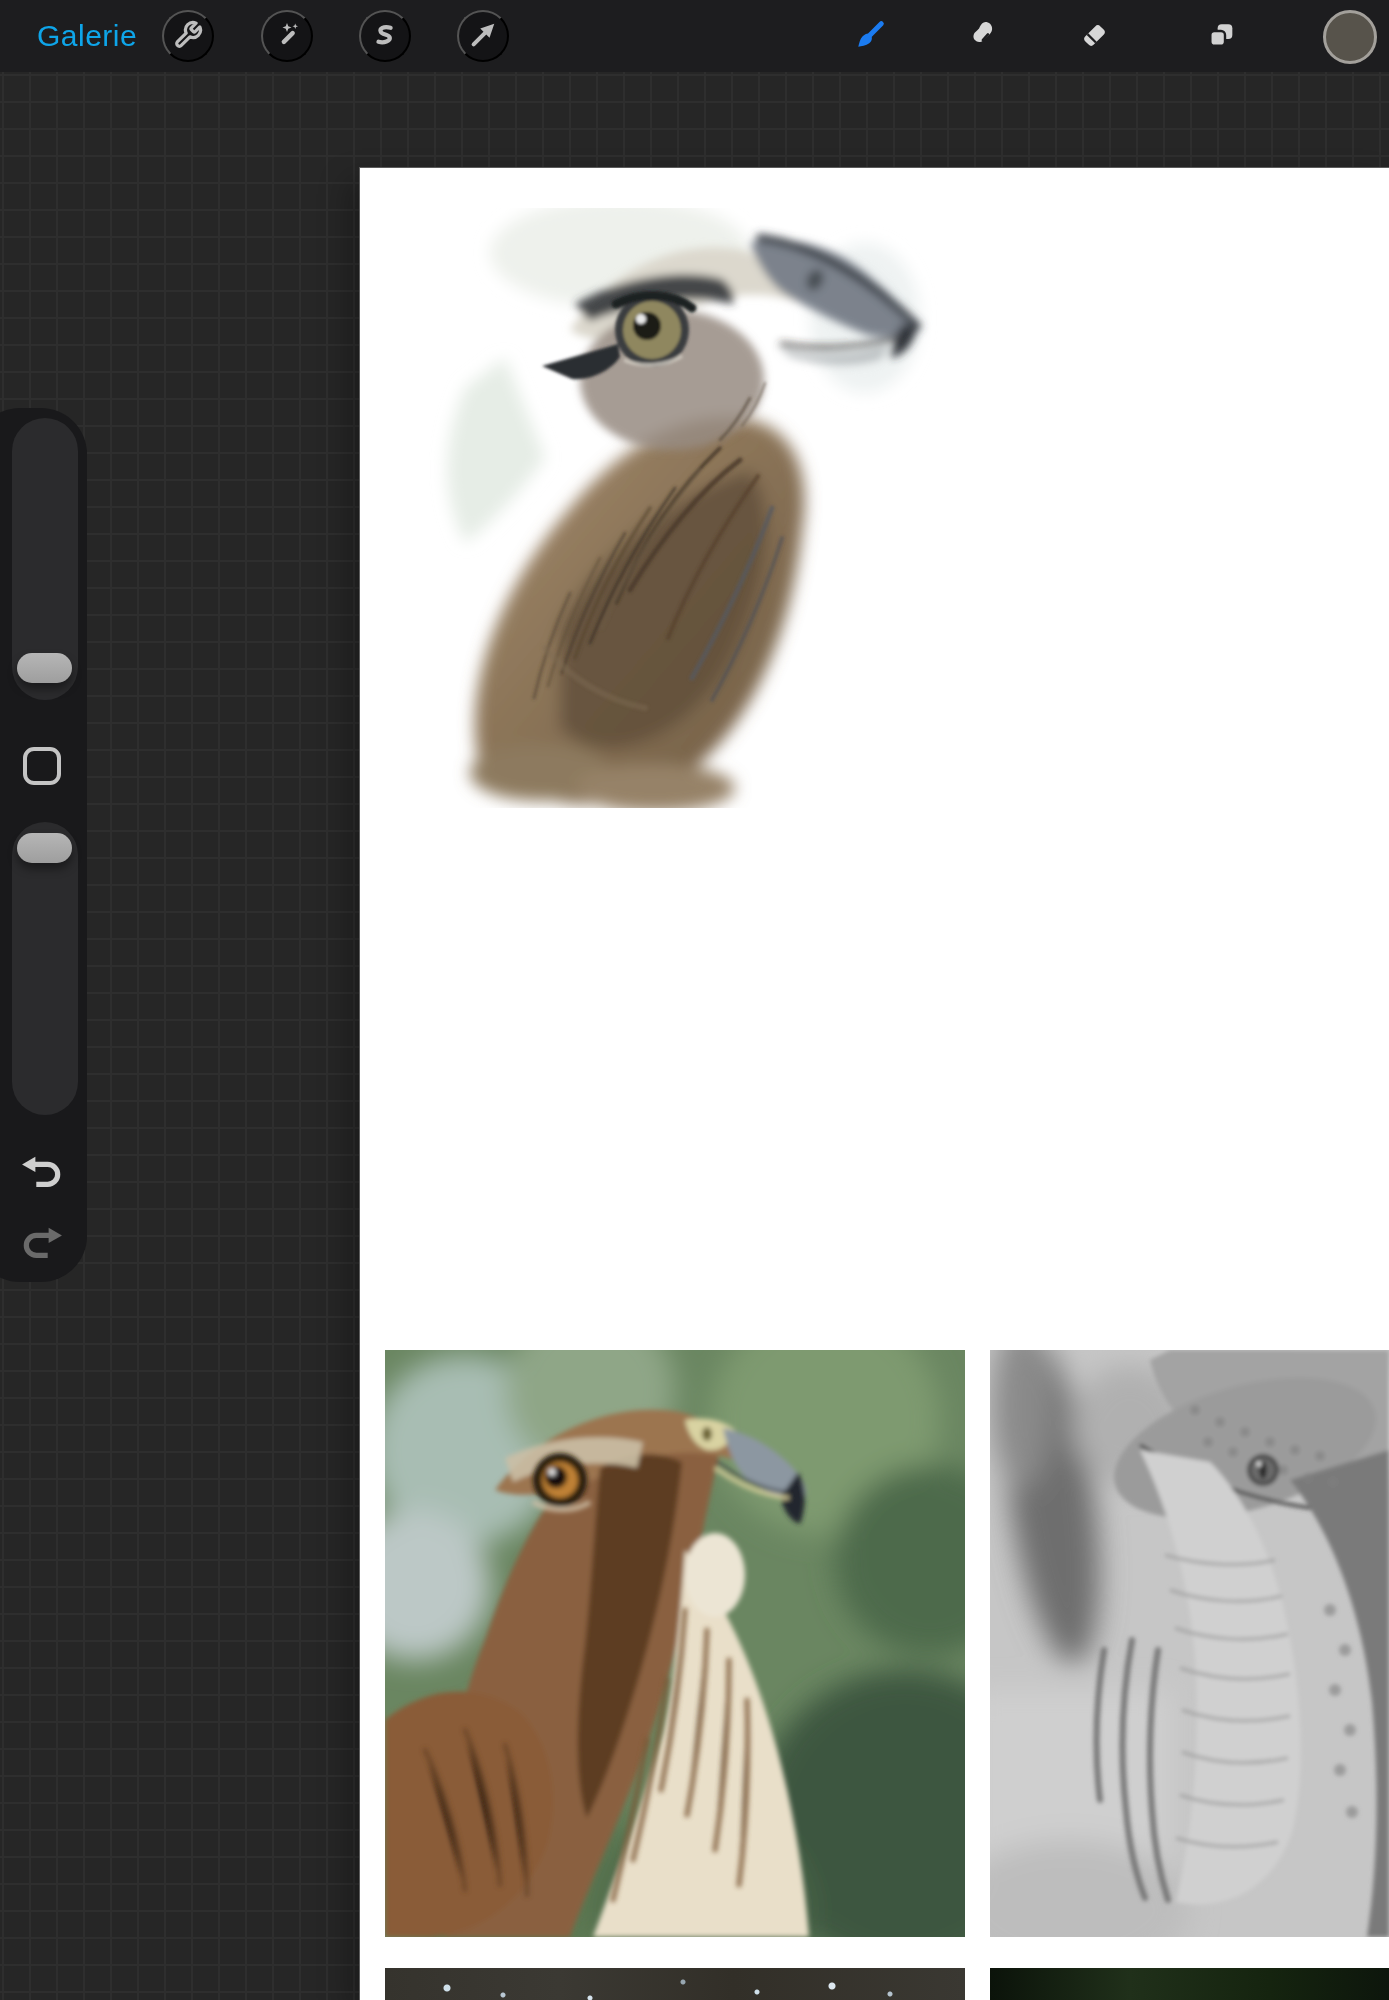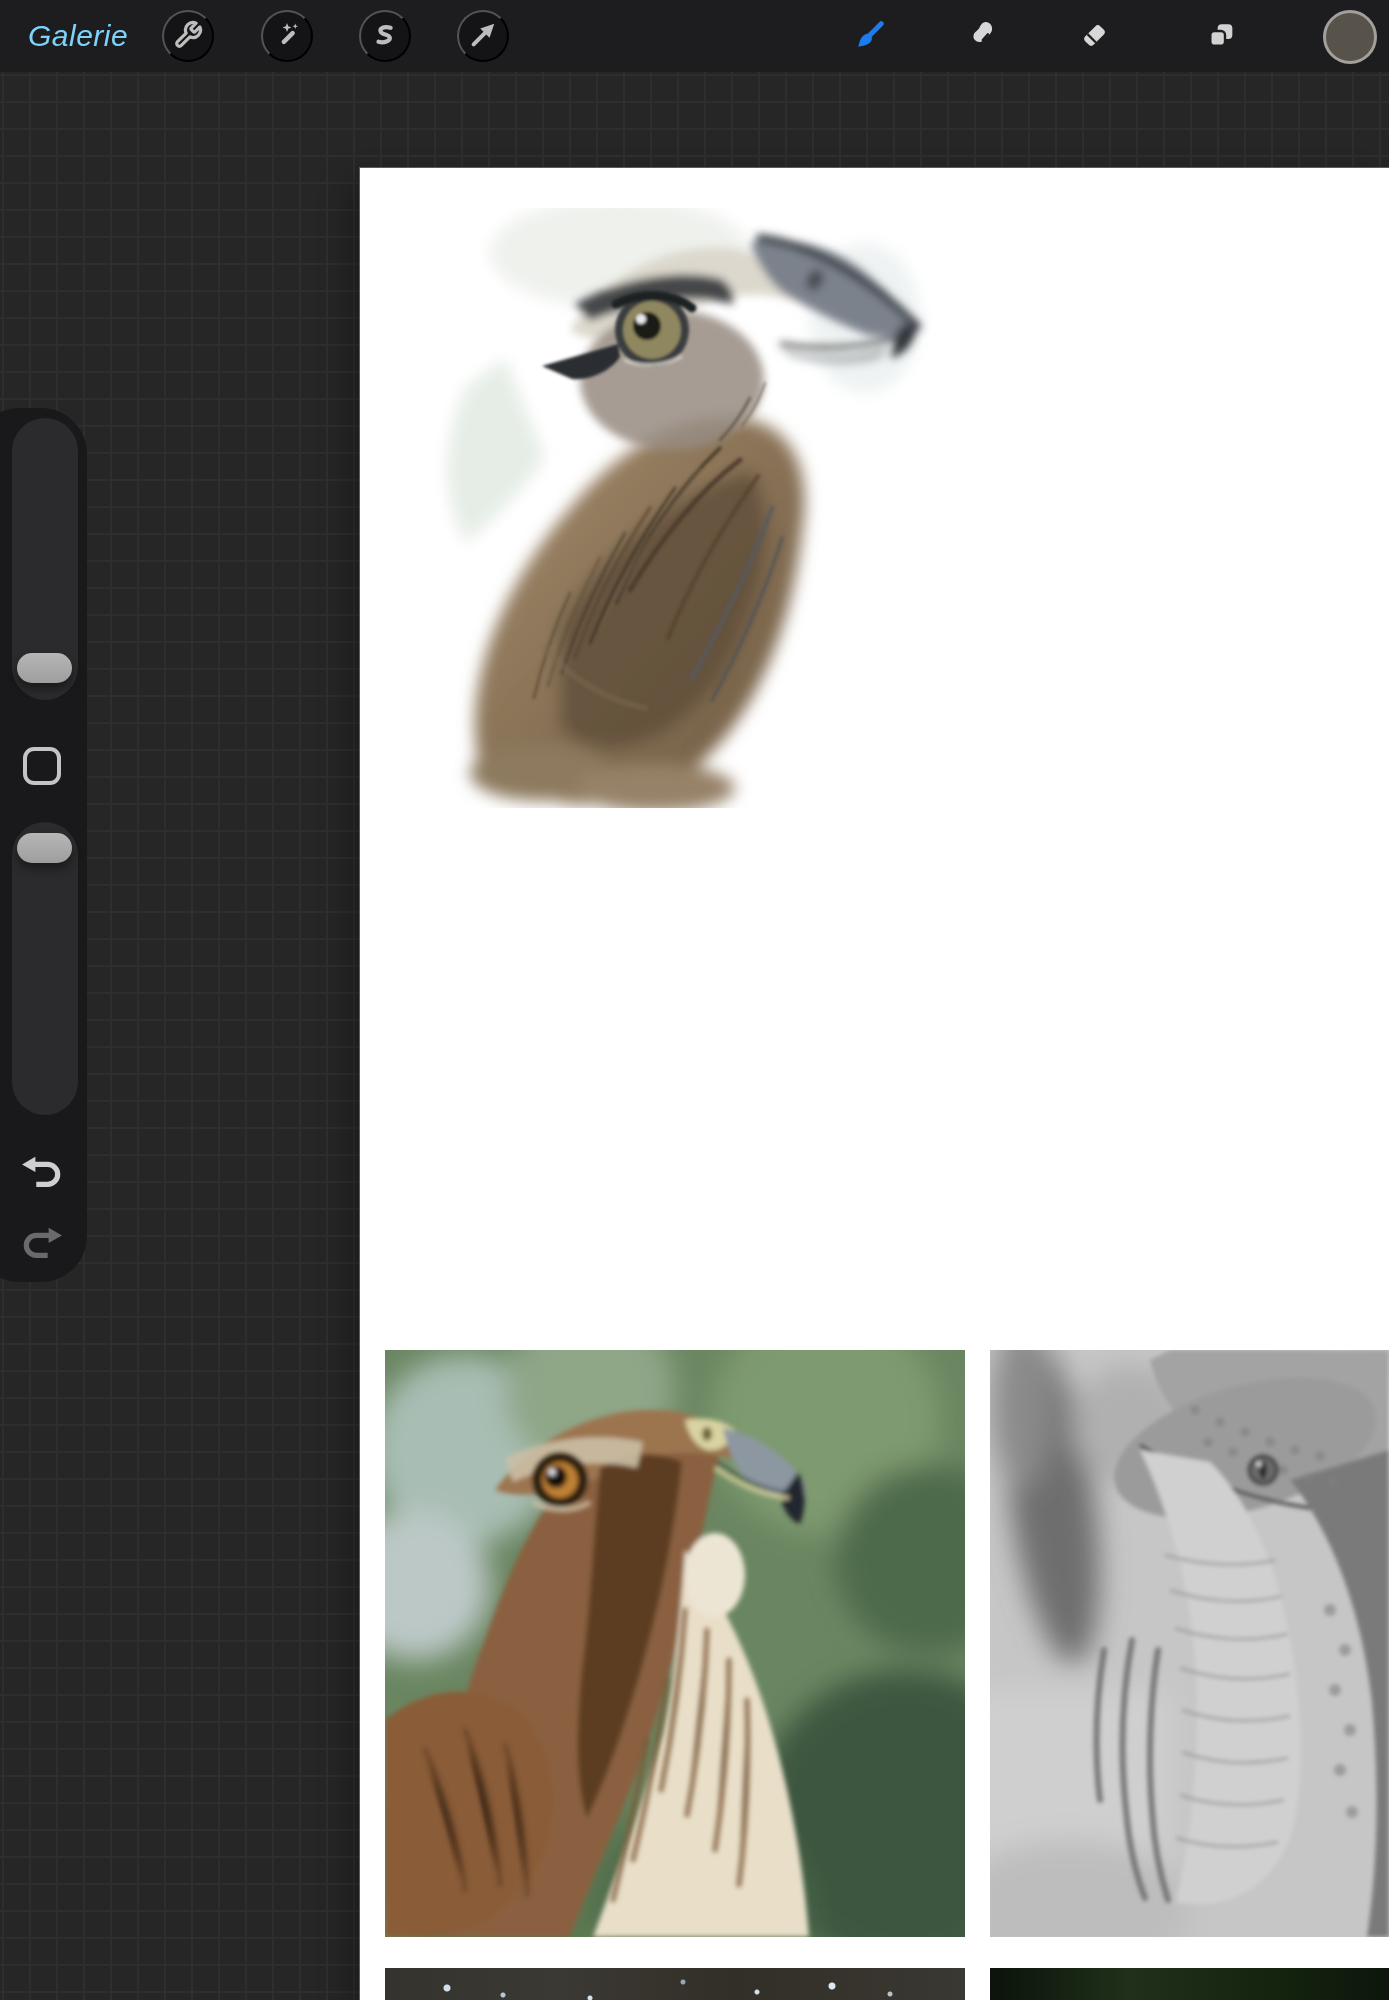--- a/index.html
+++ b/index.html
@@ -6,22 +6,22 @@
   #app{position:relative;width:1389px;height:2000px;overflow:hidden;
        font-family:"Liberation Sans",sans-serif;
        background-color:#262626;
        background-image:
          linear-gradient(#2e2e2e 0 2px, transparent 2px),
          linear-gradient(90deg,#2e2e2e 0 2px, transparent 2px);
        background-size:27px 27px;background-position:2px 20px;}
 
   
   .toolbar{position:absolute;left:0;top:0;width:100%;height:72px;background:#1d1d1f;}
-  .gallery-label{position:absolute;left:28px;top:0;height:72px;line-height:72px;
-       font-size:30px;color:#7dd3fc;letter-spacing:.5px;font-style:italic;}
+  .gallery-label{position:absolute;left:37px;top:0;height:72px;line-height:72px;
+       font-size:30px;color:#0ea5e9;letter-spacing:.5px;}
   .tbtn{position:absolute;top:10px;width:52px;height:52px;border-radius:50%;
        background:#141416;display:flex;align-items:center;justify-content:center;color:#bdbdbd;}
   .tbtn svg{width:30px;height:30px;}
   .ricon{position:absolute;display:flex;align-items:center;justify-content:center;color:#d7d7d7;}
   .ricon svg{width:100%;height:100%;}
   .swatch{position:absolute;left:1323px;top:10px;width:54px;height:54px;border-radius:50%;
        border:3px solid #a3a09b;box-sizing:border-box;}
 
   
   .canvas{position:absolute;left:360px;top:168px;width:1029px;height:1832px;background:#ffffff;

